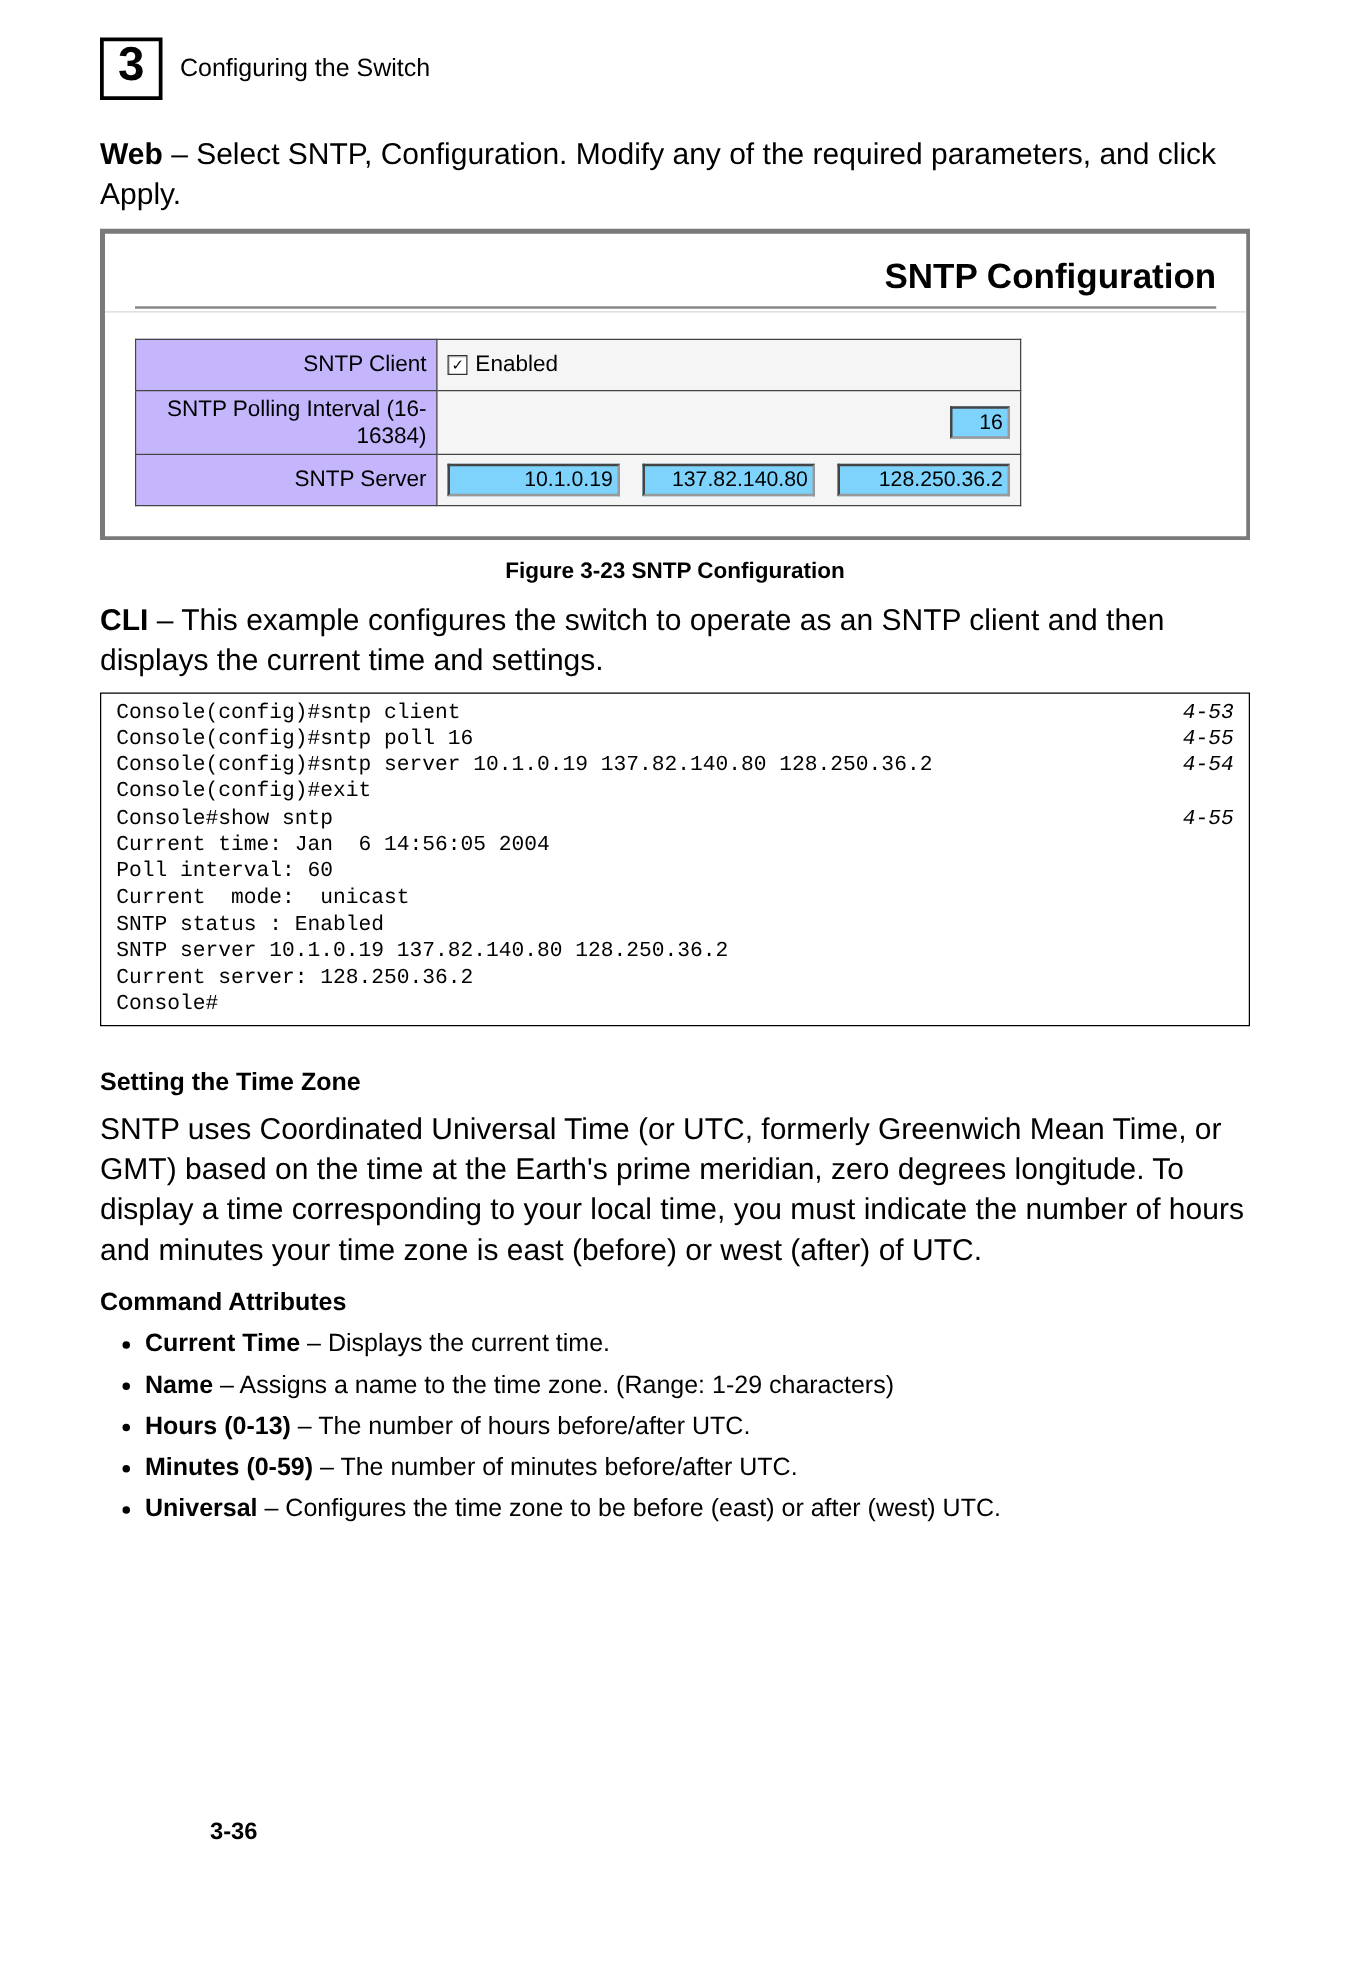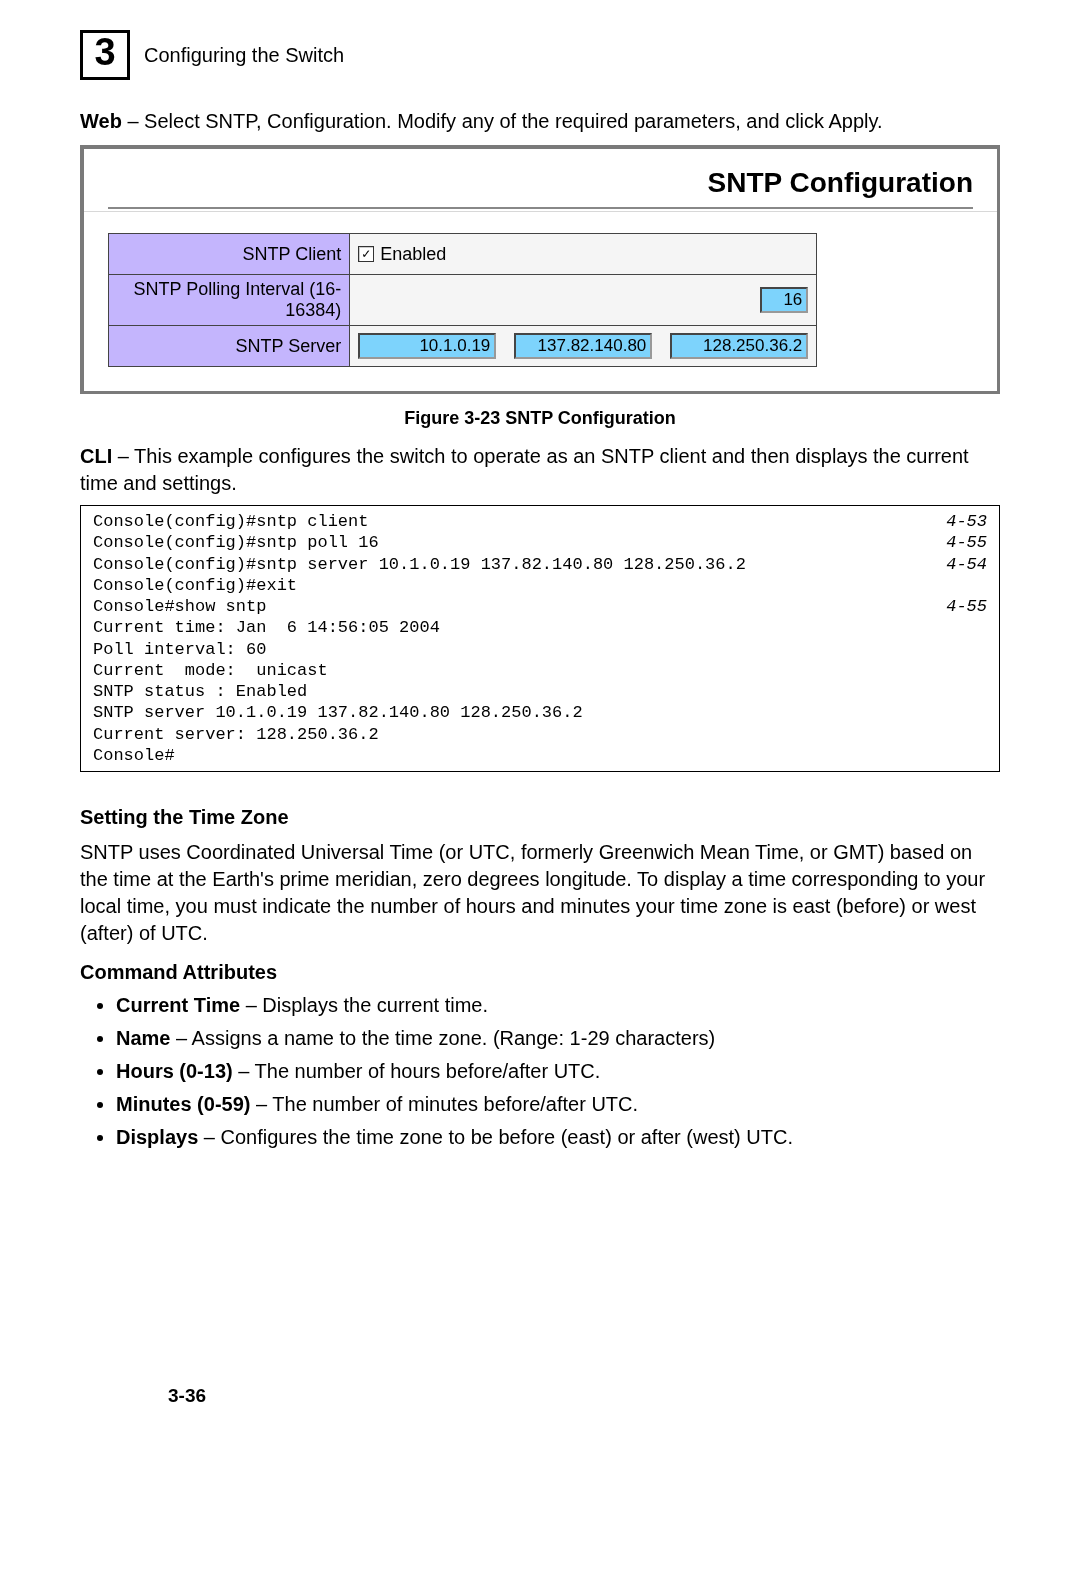--- a/index.html
+++ b/index.html
@@ -29,21 +29,21 @@
     font-size: 38px;
     line-height: 38px;
     text-align: center;
     font-family: "Arial Black", Arial, sans-serif;
   }
   .chapter-badge span { display:block; }
   .header-title {
     font-size: 20px;
   }
   .body-text {
-    font-size: 20px;
+    font-size: 24px;
     line-height: 1.35;
     margin: 8px 0;
   }
   .body-text b, .section-title b { font-weight: bold; }
   .screenshot-outer {
     border: 4px solid #7a7a7a;
     border-right-width: 3px;
     border-bottom-width: 3px;
     background: #fff;
     margin: 10px 0 10px 0;
@@ -222,20 +222,20 @@
 
   <div class="section-title">Setting the Time Zone</div>
   <div class="body-text" style="margin-top:8px;">SNTP uses Coordinated Universal Time (or UTC, formerly Greenwich Mean Time, or GMT) based on the time at the Earth's prime meridian, zero degrees longitude. To display a time corresponding to your local time, you must indicate the number of hours and minutes your time zone is east (before) or west (after) of UTC.</div>
 
   <div class="sub-title">Command Attributes</div>
   <ul class="attrs" id="attrs-list">
       <li><b>Current Time</b><span> – Displays the current time.</span></li>
       <li><b>Name</b><span> – Assigns a name to the time zone. (Range: 1-29 characters)</span></li>
       <li><b>Hours (0-13)</b><span> – The number of hours before/after UTC.</span></li>
       <li><b>Minutes (0-59)</b><span> – The number of minutes before/after UTC.</span></li>
-      <li><b>Displays</b><span> – Configures the time zone to be before (east) or after (west) UTC.</span></li>
+      <li><b>Universal</b><span> – Configures the time zone to be before (east) or after (west) UTC.</span></li>
     </ul>
 
   <div class="footer-area">
     <div class="page-num" style="bottom:8px;font-weight:bold;">3-36</div>
   </div>
 
 </div>
 
 </body></html>

